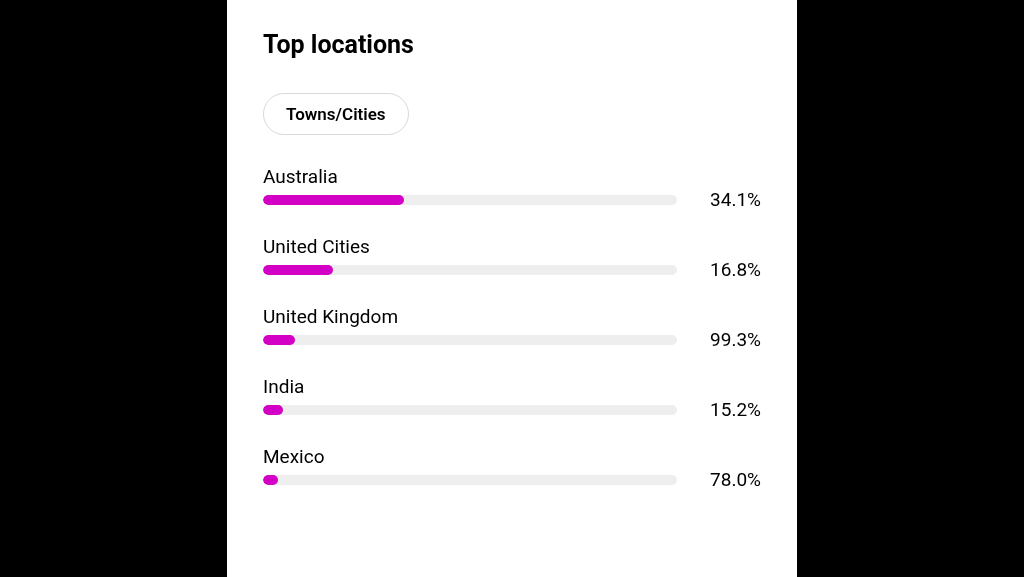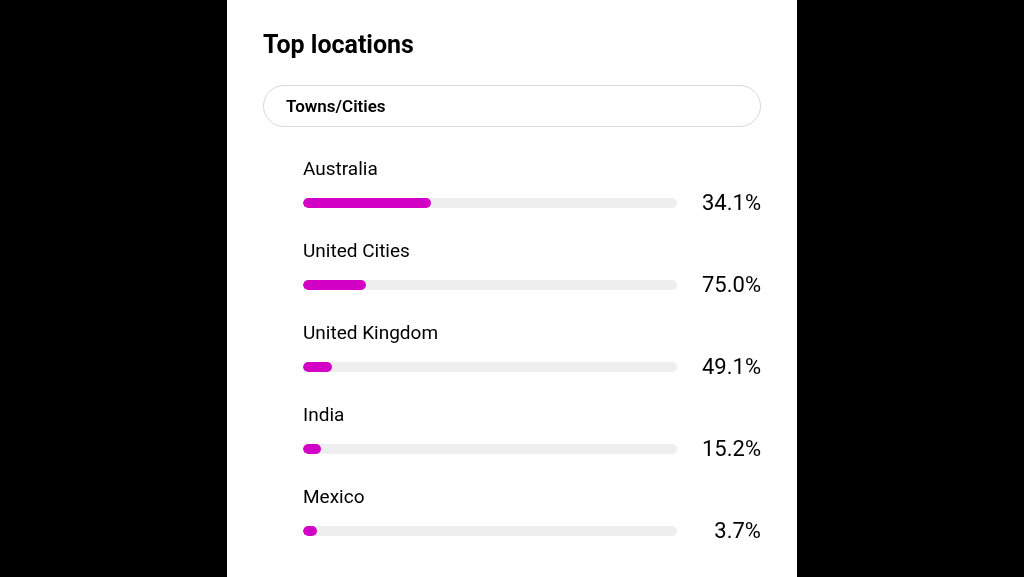--- a/index.html
+++ b/index.html
@@ -19,27 +19,26 @@
     .panel {
       background: #fff;
       width: 570px;
       height: 100%;
       padding: 30px 36px 0 36px;
     }
     .title {
       font-size: 25px;
       font-weight: 700;
       color: #000;
-      margin-bottom: 26px;
+      margin-bottom: 34px;
     }
     .tabs {
       display: flex;
       gap: 25px;
       margin-bottom: 30px;
-      flex-direction: column;
     }
     .tab {
       font-size: 17px;
       font-weight: 600;
       padding: 10px 22px;
       border-radius: 999px;
       cursor: pointer;
       user-select: none;
     }
     .tab-active {
@@ -53,22 +52,20 @@
       color: #000;
     }
     .rows {
       display: flex;
       flex-direction: column;
       gap: 24px;
     }
     .row {
       display: flex;
       flex-direction: column;
-      gap: 10px;
-      margin-left: 40px;
     }
     .row-name {
       font-size: 19px;
       font-weight: 400;
       color: #000;
     }
     .row-barline {
       display: flex;
       align-items: center;
       gap: 20px;
@@ -84,21 +81,21 @@
     .fill {
       position: absolute;
       left: 0;
       top: 0;
       bottom: 0;
       background: #d300c5;
       border-radius: 5px;
       min-width: 10px;
     }
     .pct {
-      font-size: 22px;
+      font-size: 19px;
       color: #000;
       min-width: 64px;
       text-align: right;
     }
   </style>
 </head>
 <body>
 
 <div class="panel">
   <h2 class="title">Top locations</h2>
@@ -118,48 +115,48 @@
         <div class="pct">34.1%</div>
       </div>
     </div>
 
     <div class="row">
       <div class="row-name">United Cities</div>
       <div class="row-barline">
         <div class="track">
           <div class="fill" style="width: 16.8%;"></div>
         </div>
-        <div class="pct">75.0%</div>
+        <div class="pct">16.8%</div>
       </div>
     </div>
 
     <div class="row">
       <div class="row-name">United Kingdom</div>
       <div class="row-barline">
         <div class="track">
           <div class="fill" style="width: 7.8%;"></div>
         </div>
-        <div class="pct">49.1%</div>
+        <div class="pct">99.3%</div>
       </div>
     </div>
 
     <div class="row">
       <div class="row-name">India</div>
       <div class="row-barline">
         <div class="track">
           <div class="fill" style="width: 4.8%;"></div>
         </div>
         <div class="pct">15.2%</div>
       </div>
     </div>
 
     <div class="row">
       <div class="row-name">Mexico</div>
       <div class="row-barline">
         <div class="track">
           <div class="fill" style="width: 3.7%;"></div>
         </div>
-        <div class="pct">3.7%</div>
+        <div class="pct">78.0%</div>
       </div>
     </div>
 
   </div>
 </div>
 
 </body></html>

